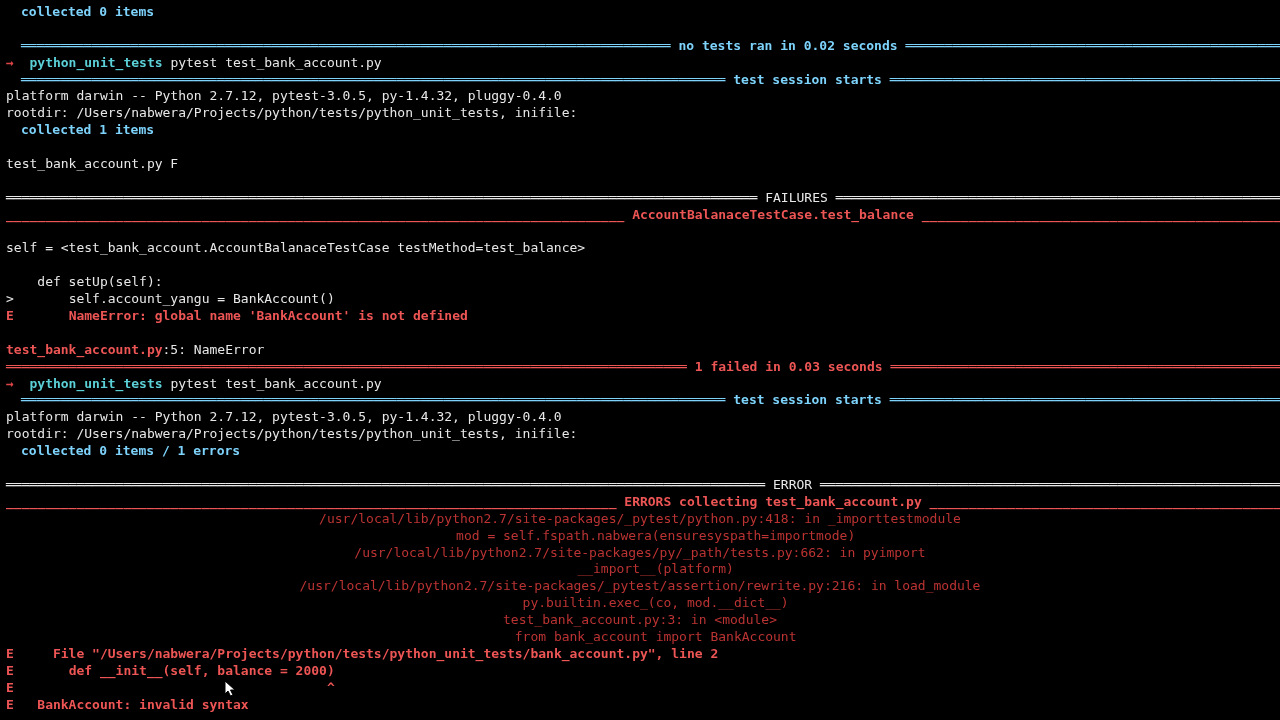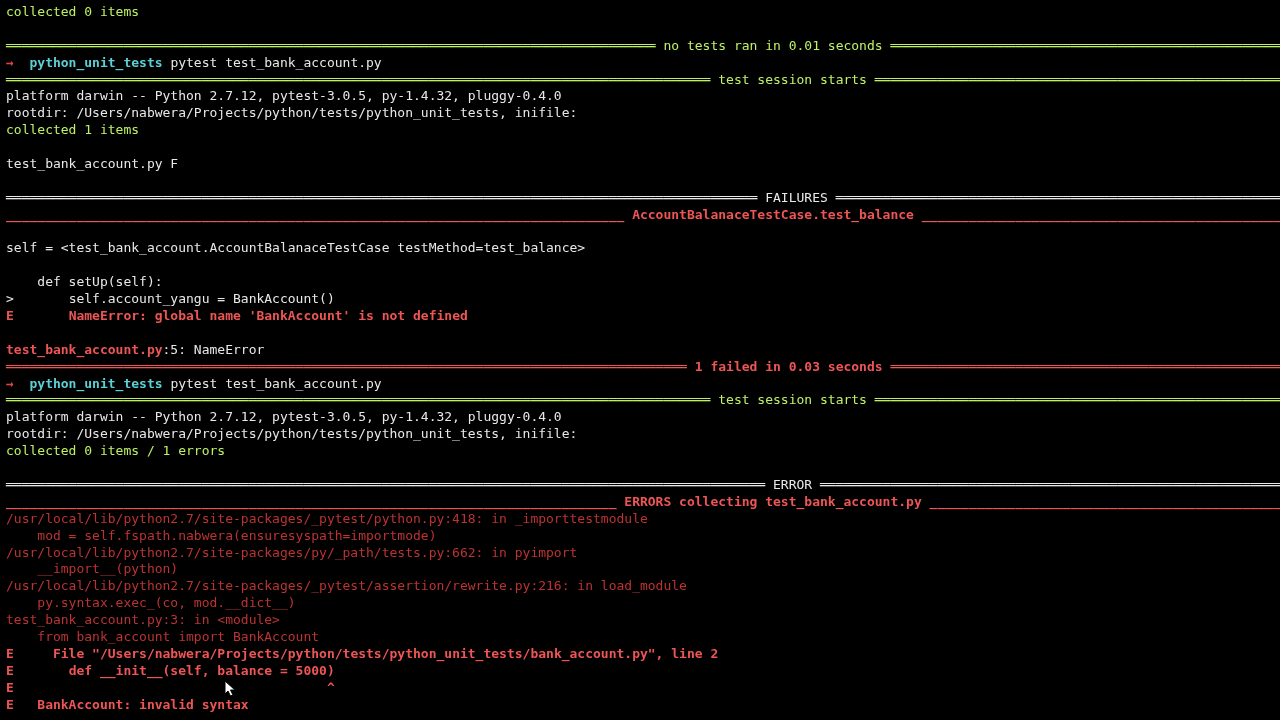--- a/index.html
+++ b/index.html
@@ -8,39 +8,39 @@
     color: #e8e8e8;
     font-family: "Menlo", "Monaco", "Consolas", monospace;
     font-size: 13px;
     line-height: 1.3;
     width: 1280px;
     height: 720px;
     overflow: hidden;
     padding: 4px 6px;
   }
   .line { white-space: pre; }
-  .bold { font-weight: normal; color: #bef264; }
+  .bold { font-weight: bold; color: #7dd3fc; margin-left: 15px; }
   .cyan-bold { color: #5bd0d6; font-weight: bold; }
   .red-bold { color: #e55; font-weight: bold; }
-  .dark-red { color: #b33; }
+  .dark-red { color: #b33; text-align: center; }
   .arrow { color: #d44; font-weight: bold; }
   .cursor {
     position: absolute;
     left: 224px;
     top: 680px;
     pointer-events: none;
   }
   .cursor svg { display: block; }
 </style>
 </head>
 <body>
 
 <div class="line bold">collected 0 items</div>
 <div class="line">&nbsp;</div>
-<div class="line bold"><span>═══════════════════════════════════════════════════════════════════════════════════ </span><span>no tests ran in 0.01 seconds</span><span> ═══════════════════════════════════════════════════════════════════════════════════</span></div>
+<div class="line bold"><span>═══════════════════════════════════════════════════════════════════════════════════ </span><span>no tests ran in 0.02 seconds</span><span> ═══════════════════════════════════════════════════════════════════════════════════</span></div>
 
 <div class="line"><span class="arrow">→</span><span>  </span><span class="cyan-bold">python_unit_tests</span><span> </span><span>pytest test_bank_account.py</span></div>
 
 <div class="line bold"><span>══════════════════════════════════════════════════════════════════════════════════════════ </span><span>test session starts</span><span> ══════════════════════════════════════════════════════════════════════════════════════════</span></div>
 <div class="line">platform darwin -- Python 2.7.12, pytest-3.0.5, py-1.4.32, pluggy-0.4.0</div>
 <div class="line">rootdir: /Users/nabwera/Projects/python/tests/python_unit_tests, inifile:</div>
 <div class="line bold">collected 1 items</div>
 <div class="line">&nbsp;</div>
 <div class="line">test_bank_account.py F</div>
 <div class="line">&nbsp;</div>
@@ -65,28 +65,28 @@
 <div class="line">rootdir: /Users/nabwera/Projects/python/tests/python_unit_tests, inifile:</div>
 <div class="line bold">collected 0 items / 1 errors</div>
 <div class="line">&nbsp;</div>
 
 <div class="line"><span>═════════════════════════════════════════════════════════════════════════════════════════════════ </span><span>ERROR</span><span> ═════════════════════════════════════════════════════════════════════════════════════════════════</span></div>
 <div class="line red-bold"><span class="red-bold">______________________________________________________________________________ </span><span>ERRORS collecting test_bank_account.py</span><span class="red-bold"> _______________________________________________________________________________</span></div>
 
 <div class="line dark-red">/usr/local/lib/python2.7/site-packages/_pytest/python.py:418: in _importtestmodule</div>
 <div class="line dark-red">    mod = self.fspath.nabwera(ensuresyspath=importmode)</div>
 <div class="line dark-red">/usr/local/lib/python2.7/site-packages/py/_path/tests.py:662: in pyimport</div>
-<div class="line dark-red">    __import__(python)</div>
+<div class="line dark-red">    __import__(platform)</div>
 <div class="line dark-red">/usr/local/lib/python2.7/site-packages/_pytest/assertion/rewrite.py:216: in load_module</div>
-<div class="line dark-red">    py.syntax.exec_(co, mod.__dict__)</div>
+<div class="line dark-red">    py.builtin.exec_(co, mod.__dict__)</div>
 <div class="line dark-red">test_bank_account.py:3: in &lt;module&gt;</div>
 <div class="line dark-red">    from bank_account import BankAccount</div>
 
 <div class="line red-bold"><span>E     </span><span>File "/Users/nabwera/Projects/python/tests/python_unit_tests/bank_account.py", line 2</span></div>
-<div class="line red-bold"><span>E       </span><span>def __init__(self, balance = 5000)</span></div>
+<div class="line red-bold"><span>E       </span><span>def __init__(self, balance = 2000)</span></div>
 <div class="line red-bold"><span>E                                        </span><span>^</span></div>
 <div class="line red-bold"><span>E   </span><span>BankAccount: invalid syntax</span></div>
 
 <div class="cursor">
   <svg width="14" height="20" viewBox="0 0 14 20">
     <path d="M1 1 L1 14 L4 11 L6.5 16 L9 15 L6.5 10 L11 10 Z" fill="#fff" stroke="#000" stroke-width="1"></path>
   </svg>
 </div>
 
 </body></html>

